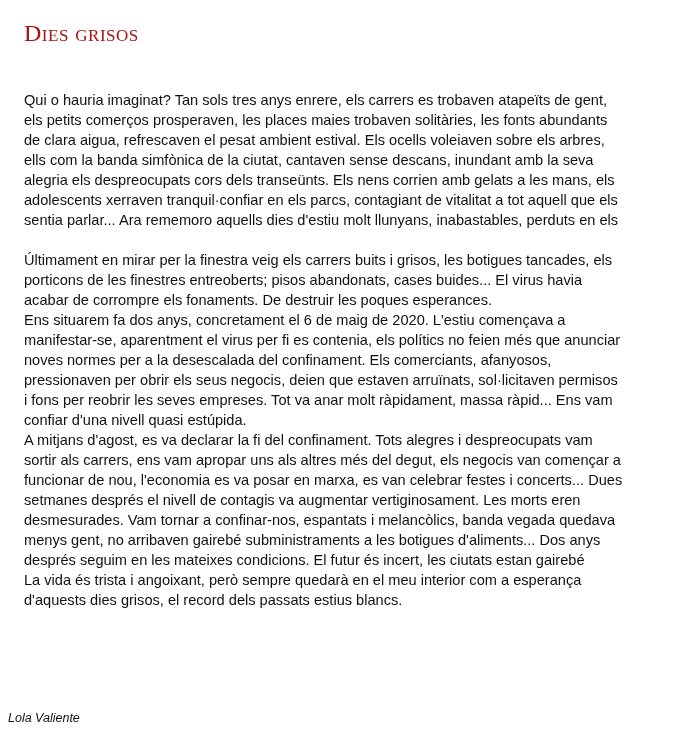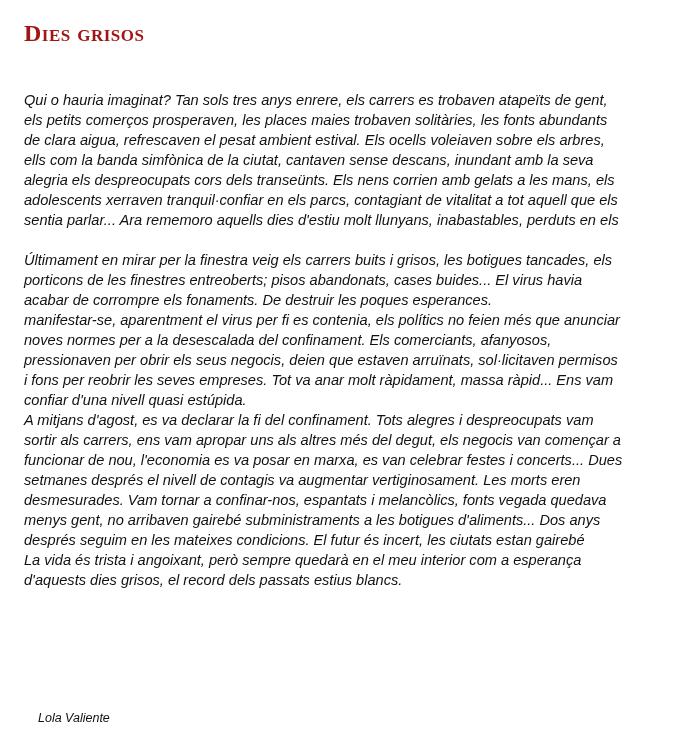--- a/index.html
+++ b/index.html
@@ -2,32 +2,32 @@
 <html><head>
   <meta charset="utf-8">
   <style>
     html, body { margin: 0; padding: 0; background: #ffffff; }
     body { width: 694px; height: 755px; position: relative; overflow: hidden; }
     .title {
       position: absolute; left: 24px; top: 20px;
       font-family: "Liberation Serif", "DejaVu Serif", serif;
       font-variant: small-caps;
       font-size: 24px; color: #a31515; letter-spacing: 0.5px;
-      margin: 0; font-weight: bold;
+      margin: 0; font-weight: normal;
     }
     .body {
       position: absolute; left: 24px; top: 90px; width: 650px;
       font-family: "Liberation Sans", "DejaVu Sans", sans-serif;
-      font-size: 14.6px; line-height: 20px; color: #111111; font-style: italic;
+      font-size: 14.6px; line-height: 20px; color: #111111;
     }
     .para { margin: 0; }
     .gap { height: 20px; }
     .line { display: block; white-space: nowrap; }
     .author {
-      position: absolute; left: 38px; top: 711px;
+      position: absolute; left: 8px; top: 711px;
       font-family: "Liberation Sans", "DejaVu Sans", sans-serif;
       font-style: italic; font-size: 12.5px; color: #111111;
     }
   </style>
 </head>
 <body>
 
 <h1 class="title">Dies grisos</h1>
 
 <div class="body">
@@ -40,32 +40,33 @@
     <span class="line">adolescents xerraven tranquil·confiar en els parcs, contagiant de vitalitat a tot aquell que els</span>
     <span class="line">sentia parlar... Ara rememoro aquells dies d'estiu molt llunyans, inabastables, perduts en els</span>
   </div>
   <div class="gap"></div>
   <div class="para">
     <span class="line">Últimament en mirar per la finestra veig els carrers buits i grisos, les botigues tancades, els</span>
     <span class="line">porticons de les finestres entreoberts; pisos abandonats, cases buides... El virus havia</span>
     <span class="line">acabar de corrompre els fonaments. De destruir les poques esperances.</span>
   </div>
   <div class="para">
+    <span class="line">Ens situarem fa dos anys, concretament el 6 de maig de 2020. L'estiu començava a</span>
     <span class="line">manifestar-se, aparentment el virus per fi es contenia, els polítics no feien més que anunciar</span>
     <span class="line">noves normes per a la desescalada del confinament. Els comerciants, afanyosos,</span>
     <span class="line">pressionaven per obrir els seus negocis, deien que estaven arruïnats, sol·licitaven permisos</span>
     <span class="line">i fons per reobrir les seves empreses. Tot va anar molt ràpidament, massa ràpid... Ens vam</span>
     <span class="line">confiar d'una nivell quasi estúpida.</span>
   </div>
   <div class="para">
     <span class="line">A mitjans d'agost, es va declarar la fi del confinament. Tots alegres i despreocupats vam</span>
     <span class="line">sortir als carrers, ens vam apropar uns als altres més del degut, els negocis van començar a</span>
     <span class="line">funcionar de nou, l'economia es va posar en marxa, es van celebrar festes i concerts... Dues</span>
     <span class="line">setmanes després el nivell de contagis va augmentar vertiginosament. Les morts eren</span>
-    <span class="line">desmesurades. Vam tornar a confinar-nos, espantats i melancòlics, fonts vegada quedava</span>
+    <span class="line">desmesurades. Vam tornar a confinar-nos, espantats i melancòlics, banda vegada quedava</span>
     <span class="line">menys gent, no arribaven gairebé subministraments a les botigues d'aliments... Dos anys</span>
     <span class="line">després seguim en les mateixes condicions. El futur és incert, les ciutats estan gairebé</span>
   </div>
   <div class="para">
     <span class="line">La vida és trista i angoixant, però sempre quedarà en el meu interior com a esperança</span>
     <span class="line">d'aquests dies grisos, el record dels passats estius blancs.</span>
   </div>
 </div>
 
 <div class="author">Lola Valiente</div>

